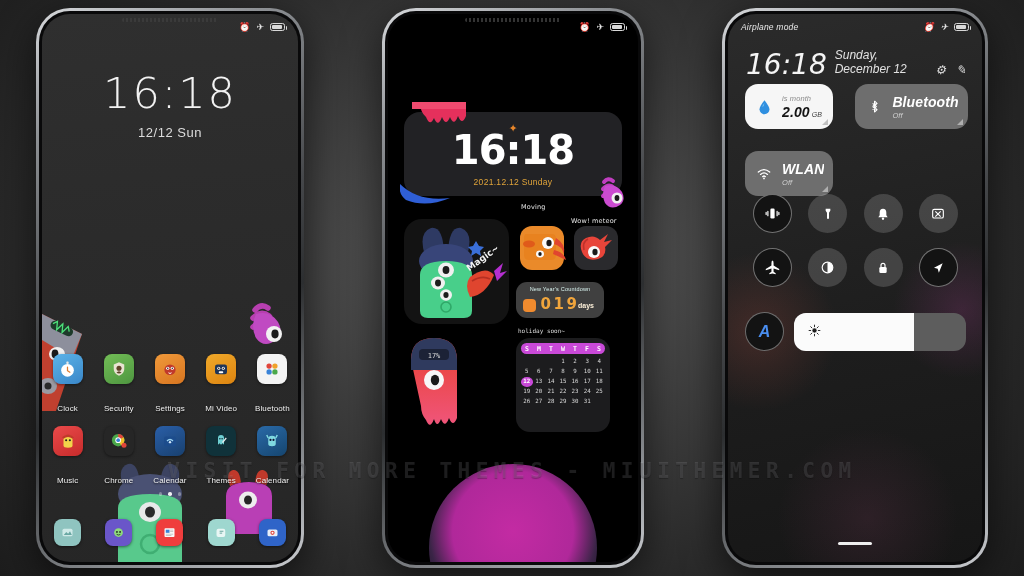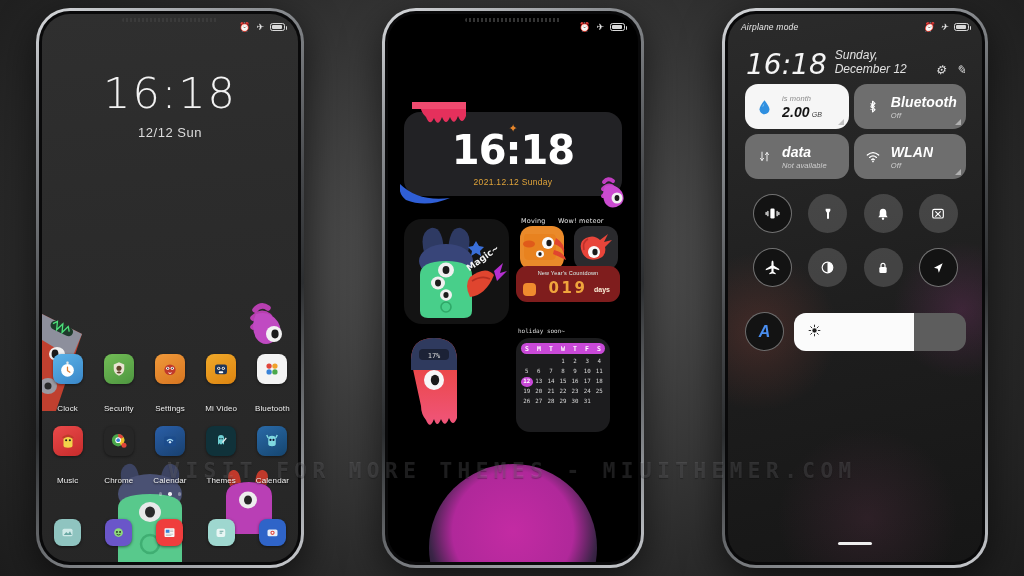--- a/index.html
+++ b/index.html
@@ -79,24 +79,24 @@
   .blue-swoosh { position:absolute; left:-4px; bottom:-10px; width:56px; height:26px; z-index:15; }
   .hand-w { position:absolute; right:-8px; bottom:-14px; width:30px; height:34px; z-index:16; }
 
   .w-magic { position:absolute; left:16px; top:205px; width:105px; height:105px; background:#131313; border-radius:18px; z-index:14; overflow:visible; }
   .w-magic .mtxt { position:absolute; right:8px; top:34px; transform:rotate(-36deg); font-size:9px; font-weight:700; color:#f3f3f3; font-family:"DejaVu Sans", sans-serif;}
 
   .w-small { position:absolute; width:44px; height:44px; border-radius:12px; z-index:14; }
   .w-lbl { position:absolute; font-size:6.5px; color:#e6e6e6; letter-spacing:.2px; white-space:nowrap; z-index:15; font-family:"DejaVu Sans", sans-serif;}
   #wMoving  { left:132px; top:212px; background:#ea8a2a; }
   #wMeteor  { left:186px; top:212px; background:#2a2a2d; }
-  #lMoving  { left:133px; top:203px; }
-  #lMeteor  { left:170px; top:203px;text-align:center; }
-
-  .w-count { position:absolute; left:128px; top:252px; width:104px; height:36px; background:#7f1d1d; border-radius:11px; z-index:14; }
+  #lMoving  { left:133px; top:189px; }
+  #lMeteor  { left:183px; top:203px;text-align:center; }
+
+  .w-count { position:absolute; left:128px; top:268px; width:88px; height:36px; background:#404040; border-radius:11px; z-index:14; }
   .w-count .ttl { position:absolute; left:0; right:0; top:4px; text-align:center; font-size:5.5px; color:#d8f3ef; letter-spacing:.2px; }
   .w-count .num { position:absolute; left:0; right:0; top:13px; text-align:center; font-size:15px; font-weight:700; color:#f0a53c; letter-spacing:2.5px; font-family:"DejaVu Sans", sans-serif;}
   .w-count .dys { position:absolute; right:10px; top:20px; font-size:7px; color:#fdf0d9; font-weight:600; }
   .w-count .mini { position:absolute; left:7px; top:17px; width:13px; height:13px; border-radius:4px; background:#f08b2e; }
 
   .w-ghost { position:absolute; left:17px; top:320px; width:58px; height:98px; z-index:14; }
   .w-cal { position:absolute; left:128px; top:324px; width:94px; height:94px; background:#1c1c1e; border-radius:14px; z-index:14; padding:5px 5px 4px; }
   .cal-hdr { display:grid; grid-template-columns:repeat(7,1fr); background:#c949d8; border-radius:8px; padding:1.5px 0; margin-bottom:3px; }
   .cal-hdr span { text-align:center; font-size:6.5px; font-weight:700; color:#fff; font-family:"DejaVu Sans Mono", monospace;}
   .cal-grid { display:grid; grid-template-columns:repeat(7,1fr); gap:0.5px; }
@@ -113,21 +113,21 @@
       radial-gradient(circle 120px at 55% 92%, rgba(120,60,90,0.22) 0%, transparent 75%),
       linear-gradient(168deg,#2b2b2b 0%,#242424 30%,#1d1d1d 60%,#161616 100%);
     font-style: italic;
   }
   .cc-head { position:absolute; left:18px; right:16px; top:34px; display:flex; align-items:flex-end; z-index:20; }
   .cc-time { font-size:28px; font-weight:300; color:#f4f4f4; line-height:1; letter-spacing:0px; font-family:"DejaVu Sans", sans-serif;}
   .cc-date { font-size:12px; color:#e2e2e2; margin-left:8px; margin-bottom:3px; }
   .cc-acts { margin-left:auto; display:flex; gap:10px; margin-bottom:3px; }
   .cc-acts span { color:#ddd; font-size:12px; line-height:1; }
 
-  .big-tiles { position:absolute; left:17px; right:16px; top:70px; display:grid; grid-template-columns:1fr 1fr; gap:5px; z-index:18; }
+  .big-tiles { position:absolute; left:17px; right:16px; top:70px; display:grid; grid-template-columns:1fr 1fr; gap:22px; z-index:18; }
   .bt { height:45px; border-radius:13px; position:relative; display:flex; align-items:center; padding:0 9px; gap:8px; }
   .bt.light { background:#f6f6f6; }
   .bt.dark  { background:#6e6e6e; }
   .bt .bico { width:20px; height:20px; flex:0 0 20px; display:flex; align-items:center; justify-content:center; font-size:14px; }
   .bt .btxt { display:flex; flex-direction:column; gap:1px; min-width:0; }
   .bt .bt-t { font-size:14px; font-weight:600; letter-spacing:.1px; white-space:nowrap; overflow:hidden; }
   .bt .bt-s { font-size:7.5px; letter-spacing:.1px; white-space:nowrap; overflow:hidden; }
   .bt.light .bt-t { color:#8b8b8b; font-size:7.5px; font-weight:400; }
   .bt.light .bt-s { color:#141414; font-size:14px; font-weight:700; }
   .bt.dark .bt-t { color:#fff; }
@@ -574,31 +574,20 @@
                   <path d="M12 3 l4 4 l-4 4 M12 13 l4 4 l-4 4" stroke="#fff" stroke-width="1.7" fill="none"></path>
                 </svg>
             </span>
             <span class="btxt">
               <span class="bt-t">Bluetooth</span>
               <span class="bt-s">Off</span>
             </span>
             <span class="corner"></span>
           </div>
 
-          <div class="bt dark">
-            <span class="bico">
-              <svg viewBox="0 0 24 24" width="15" height="15">
-                  <path d="M8 5 v13 M8 18 l-2.6 -3 M8 18 l2.6 -3 M16 19 v-13 M16 6 l-2.6 3 M16 6 l2.6 3" stroke="#eee" stroke-width="1.6" fill="none" stroke-linecap="round"></path>
-                </svg>
-            </span>
-            <span class="btxt">
-              <span class="bt-t">data</span>
-              <span class="bt-s">Not available</span>
-            </span>
-          </div>
 
           <div class="bt dark">
             <span class="bico">
               <svg viewBox="0 0 24 24" width="16" height="16">
                   <path d="M3.5 9 q8.5 -7 17 0" stroke="#fff" stroke-width="2" fill="none" stroke-linecap="round"></path>
                   <path d="M6.8 12.6 q5.2 -4.4 10.4 0" stroke="#fff" stroke-width="2" fill="none" stroke-linecap="round"></path>
                   <path d="M10 16 q2 -1.8 4 0" stroke="#fff" stroke-width="2" fill="none" stroke-linecap="round"></path>
                   <circle cx="12" cy="18.6" r="1.3" fill="#fff"></circle>
                 </svg>
             </span>

